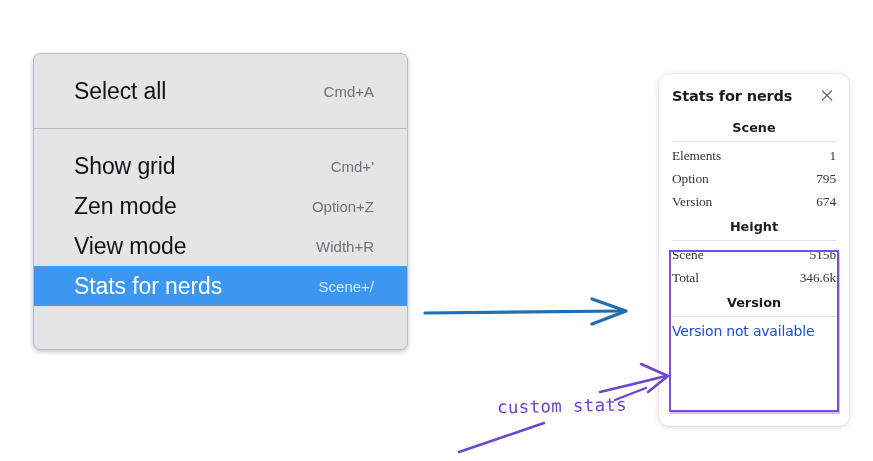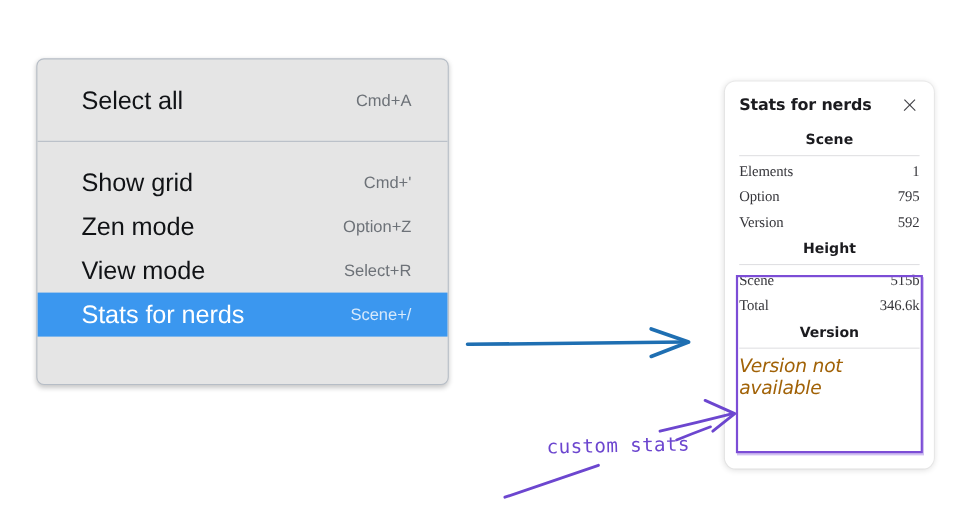--- a/index.html
+++ b/index.html
@@ -132,25 +132,24 @@
     justify-content: space-between;
     align-items: baseline;
     font-size: 13.4px;
     color: #36363b;
     padding: 3.5px 0;
     font-family: Liberation Serif, serif;
   }
   .sp-row .k { letter-spacing: -0.1px; }
   .sp-row .v { letter-spacing: -0.1px; }
   .sp-single {
-    font-size: 17px;
-    color: #a16207;
+    font-size: 14px;
+    color: #1d4ed8;
     padding: 4px 0;
     letter-spacing: -0.2px;
-    font-style: italic;
   }
 
   
   #annotation-box {
     position: absolute;
     left: 669px;
     top: 250px;
     width: 170px;
     height: 162px;
     border: 2px solid #7c4dd6;
@@ -196,21 +195,21 @@
     <div class="menu-item">
       <span class="mi-label">Show grid</span>
       <span class="mi-shortcut">Cmd+'</span>
     </div>
     <div class="menu-item">
       <span class="mi-label">Zen mode</span>
       <span class="mi-shortcut">Option+Z</span>
     </div>
     <div class="menu-item">
       <span class="mi-label">View mode</span>
-      <span class="mi-shortcut">Select+R</span>
+      <span class="mi-shortcut">Width+R</span>
     </div>
     <div class="menu-item selected">
       <span class="mi-label">Stats for nerds</span>
       <span class="mi-shortcut">Scene+/</span>
     </div>
   </div>
 
 </div>
 
 <div id="stats-panel">
@@ -227,21 +226,21 @@
     <div class="sp-row">
       <span class="k">Elements</span>
       <span class="v">1</span>
     </div>
     <div class="sp-row">
       <span class="k">Option</span>
       <span class="v">795</span>
     </div>
     <div class="sp-row">
       <span class="k">Version</span>
-      <span class="v">592</span>
+      <span class="v">674</span>
     </div>
 
     <div class="sp-section-title">Height</div>
     <div class="sp-rule"></div>
     <div class="sp-row">
       <span class="k">Scene</span>
       <span class="v">515b</span>
     </div>
     <div class="sp-row">
       <span class="k">Total</span>

